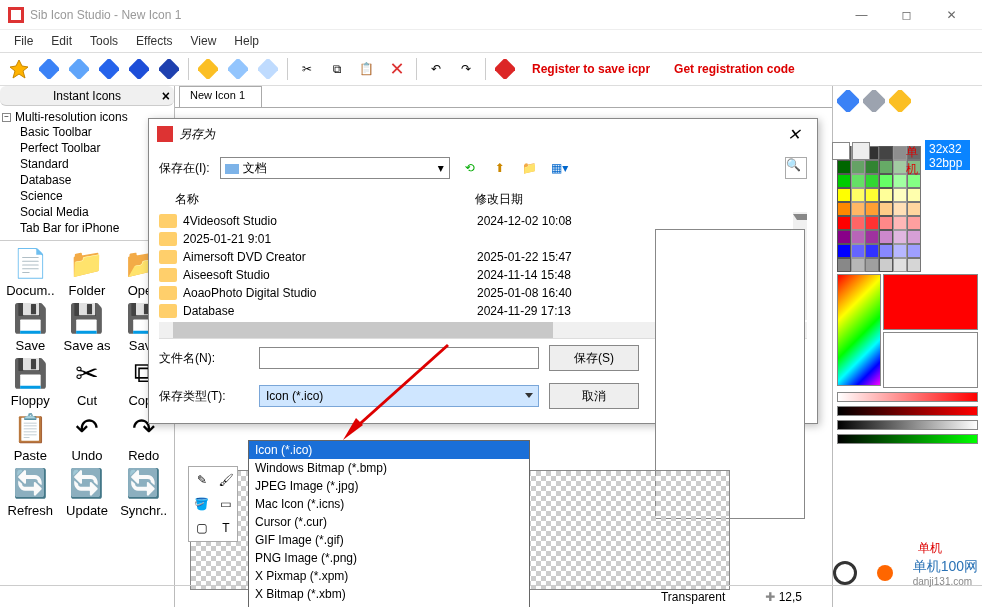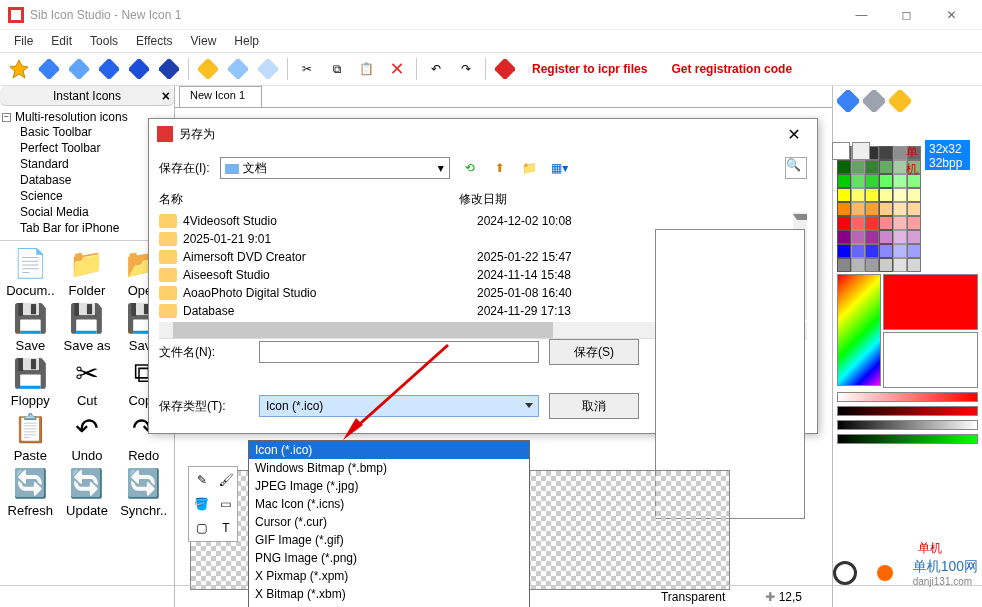--- a/index.html
+++ b/index.html
@@ -48,40 +48,40 @@
 .gradient-picker { width: 44px; height: 112px; margin-top: 2px; background: linear-gradient(135deg, #f00, #ff0 30%, #0f0 55%, #0ff 70%, #00f 85%, #f0f); border: 1px solid #888; }
 .slider-track { height: 10px; margin-top: 4px; border: 1px solid #888; }
 
 .size-chip { position: absolute; right: 8px; top: 0px; width: 45px; height: 30px; background: #0a84ff; color: #fff; font-size: 11px; padding: 2px 4px; }
 .size-label { position: absolute; right: 60px; top: 4px; color: #d00; font-size: 12px; }
 .color-boxes { position: absolute; right: 108px; top: 2px; display: flex; gap: 2px; }
 .color-boxes .cb { width: 18px; height: 18px; border: 1px solid #888; }
 
 
 .dialog { position: absolute; left: 148px; top: 118px; width: 670px; background: #fff; border: 1px solid #888; box-shadow: 2px 2px 8px rgba(0,0,0,.25); }
-.dlg-title { height: 30px; display: flex; align-items: center; padding: 0 8px; }
+.dlg-title { height: 30px; display: flex; align-items: center; padding: 0 8px; font-style: italic; }
 .dlg-title .t { flex: 1; }
 .dlg-title .close { width: 30px; text-align: center; font-size: 16px; }
 .dlg-nav { display: flex; align-items: center; padding: 8px 10px; gap: 10px; }
 .nav-ico { width: 20px; height: 20px; display: flex; align-items: center; justify-content: center; }
 .preview-btn { width: 22px; height: 22px; border: 1px solid #aaa; margin-left: auto; }
 
 .file-list { margin: 0 10px; border-bottom: 1px solid #ddd; }
-.file-head { display: flex; font-weight: normal; padding: 4px 0; }
+.file-head { display: flex; font-weight: normal; padding: 4px 0; margin-left: 16px; }
 .file-head .c1 { width: 300px; }
 .file-rows { max-height: 135px; overflow: hidden; position: relative; }
 .file-row { display: flex; padding: 2px 0; align-items: center; }
 .file-row .folder-ico { width: 18px; height: 14px; background: #ffcf6b; border-radius: 2px; margin-right: 6px; }
 .file-row .c1 { width: 294px; }
 .hscroll { height: 16px; background: #f0f0f0; display: flex; margin-top: 2px; }
 .hscroll .thumb { width: 380px; height: 100%; background: #c8c8c8; }
 .vscroll { position: absolute; right: -2px; top: 0; width: 16px; height: 100%; background: #f0f0f0; }
 .vscroll::after { content: ""; display: block; width: 10px; height: 10px; margin: 2px auto; border-top: 6px solid #888; border-left: 4px solid transparent; border-right: 4px solid transparent; }
 
-.dlg-fields { padding: 0 10px 14px; display: grid; grid-template-columns: 90px 280px 90px; gap: 28px 10px; align-items: center; }
+.dlg-fields { padding: 6px 10px 14px; display: grid; grid-template-columns: 90px 280px 90px; gap: 12px 10px; align-items: center; }
 .dlg-fields input[type=text] { height: 22px; border: 1px solid #888; padding: 0 4px; }
 .combo { position: relative; }
 .combo-box { height: 22px; border: 1px solid #7aa6d8; background: #cfe6ff; display: flex; align-items: center; padding: 0 18px 0 6px; }
 .combo-box::after { content: ""; position: absolute; right: 6px; top: 8px; border-left: 4px solid transparent; border-right: 4px solid transparent; border-top: 5px solid #333; }
 .btn { height: 26px; border: 1px solid #888; background: #eee; }
 
 .dropdown { position: absolute; left: 248px; top: 440px; width: 282px; background: #fff; border: 1px solid #666; z-index: 50; }
 .dropdown .opt { padding: 2px 6px; }
 .dropdown .opt.sel { background: #1a6fd8; color: #fff; }
 
@@ -188,21 +188,21 @@
   <div class="tb-btn" style="color:#d33;font-size:18px;">✕</div>
   <div class="tb-sep"></div>
   <div class="tb-btn">↶</div>
   <div class="tb-btn">↷</div>
   <div class="tb-sep"></div>
   <div class="tb-btn">
       <svg class="svg" width="20" height="20">
         <rect x="2" y="2" width="16" height="16" fill="#dc2626" transform="rotate(45 10 10)"></rect>
       </svg>
     </div>
-  <span class="tb-link">Register to icpr files</span>
+  <span class="tb-link">Register to save icpr</span>
   <span class="tb-link">Get registration code</span>
 </div>
 
 <div class="workarea">
 
   <div class="left-panel">
     <div class="panel-header">
       <span>Instant Icons</span>
       <span class="x">×</span>
     </div>

